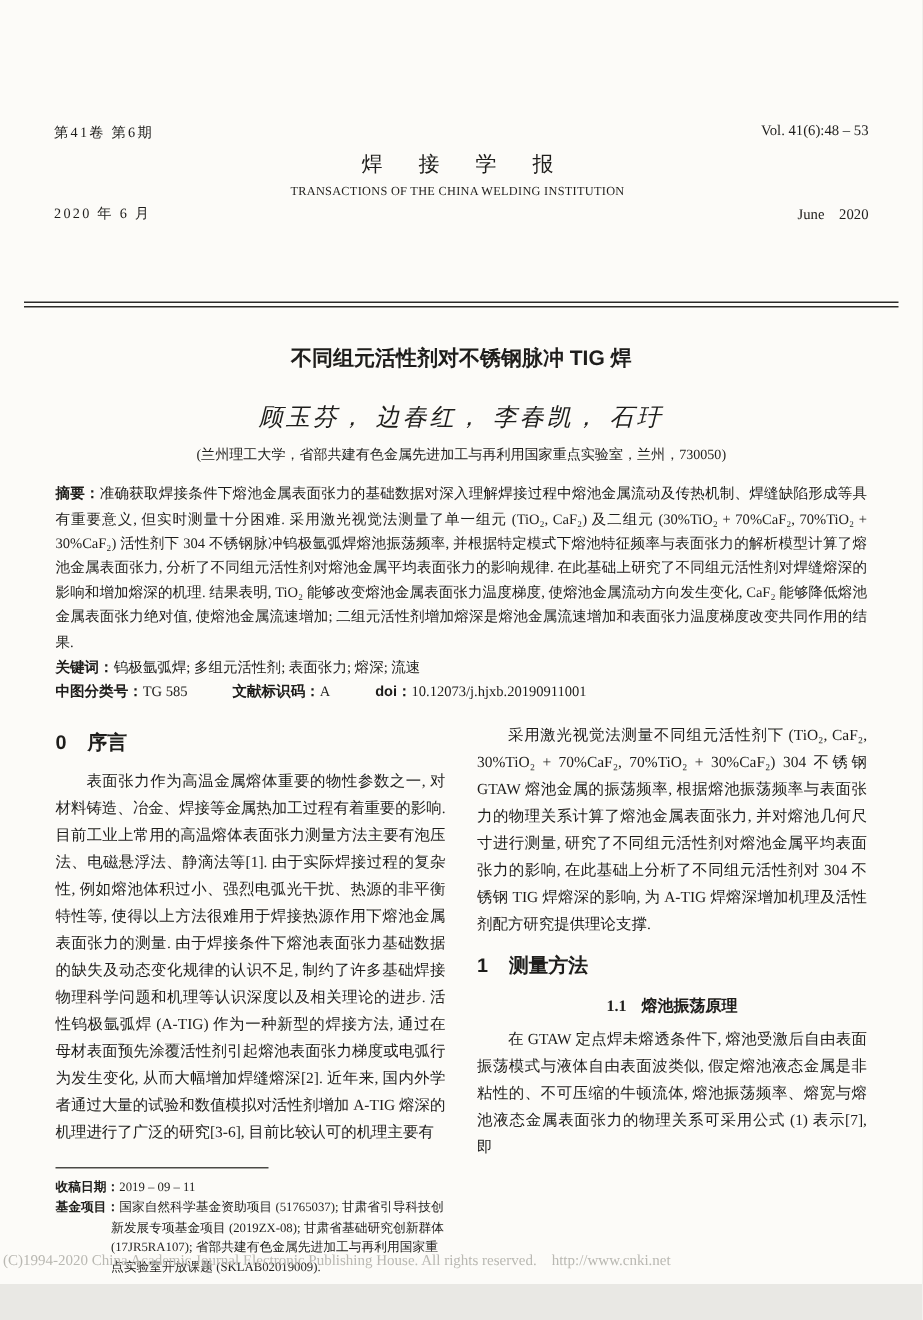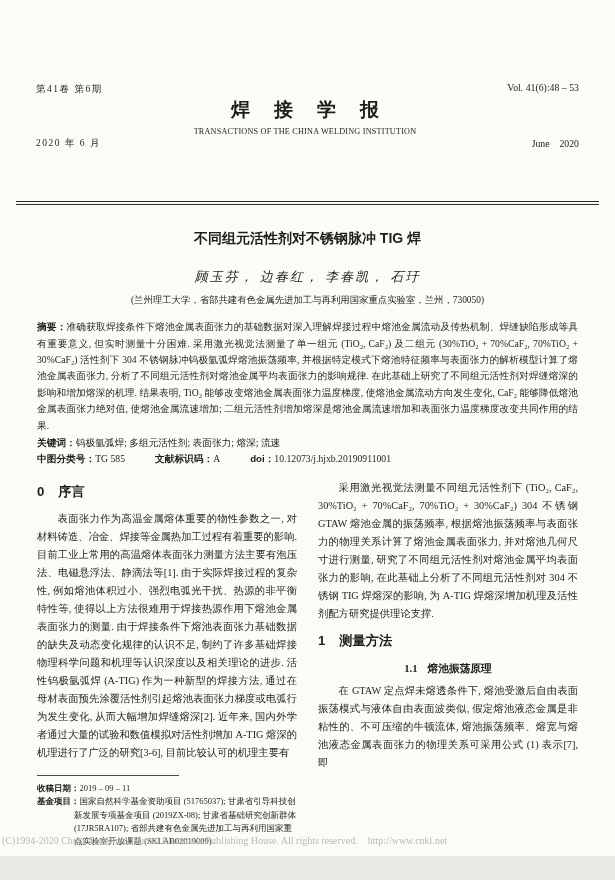--- a/index.html
+++ b/index.html
@@ -5,28 +5,28 @@
   html,body{margin:0;padding:0;background:#e9e8e4;}
   .page{
     width:615px;height:856px;background:#fcfbf8;position:relative;
     margin:0 auto;overflow:hidden;box-sizing:border-box;
     font-family:"Liberation Serif","DejaVu Serif",serif;color:#1e1d1b;
   }
   
   .hdr{display:flex;justify-content:space-between;align-items:center;padding:42px 36px 0 36px;}
   .hdr-left{font-size:9.5px;line-height:1.9;letter-spacing:1.5px;white-space:pre;}
   .hdr-center{flex:1;text-align:center;}
-  .journal-cn{font-size:19px;letter-spacing:24px;margin-right:-24px;font-weight:700;}
+  .journal-cn{font-size:14px;letter-spacing:24px;margin-right:-24px;font-weight:400;}
   .journal-en{font-size:8.2px;letter-spacing:0.2px;margin-top:4px;}
   .hdr-right{font-size:9.8px;line-height:1.9;text-align:right;white-space:pre;}
   .hdr-rule{margin:10px 16px 0;height:2.4px;border-top:1.7px solid #2b2a28;border-bottom:0.9px solid #2b2a28;}
   
   .title{margin:18px 30px 0;text-align:center;font-family:"Liberation Sans","DejaVu Sans",sans-serif;
          font-weight:700;font-size:14px;line-height:31px;}
-  .authors{margin-top:14px;text-align:center;font-size:13px;font-style:italic;letter-spacing:2px;}
+  .authors{margin-top:14px;text-align:center;font-size:16px;font-style:italic;letter-spacing:2px;}
   .affil{margin-top:8px;text-align:center;font-size:9.4px;}
   
   .abs{margin:12px 37px 0;font-size:9.7px;line-height:16.4px;text-align:justify;}
   .abs-line{margin:1px 37px 0;font-size:9.7px;line-height:15px;}
   .blk-lbl{font-family:"Liberation Sans","DejaVu Sans",sans-serif;font-weight:700;}
   .meta-gap{display:inline-block;width:30px;}
   
   .cols{display:flex;gap:21px;margin:13px 37px 0;}
   .col{width:260px;font-size:10.3px;line-height:18px;text-align:justify;}
   .col p{margin:0;}

